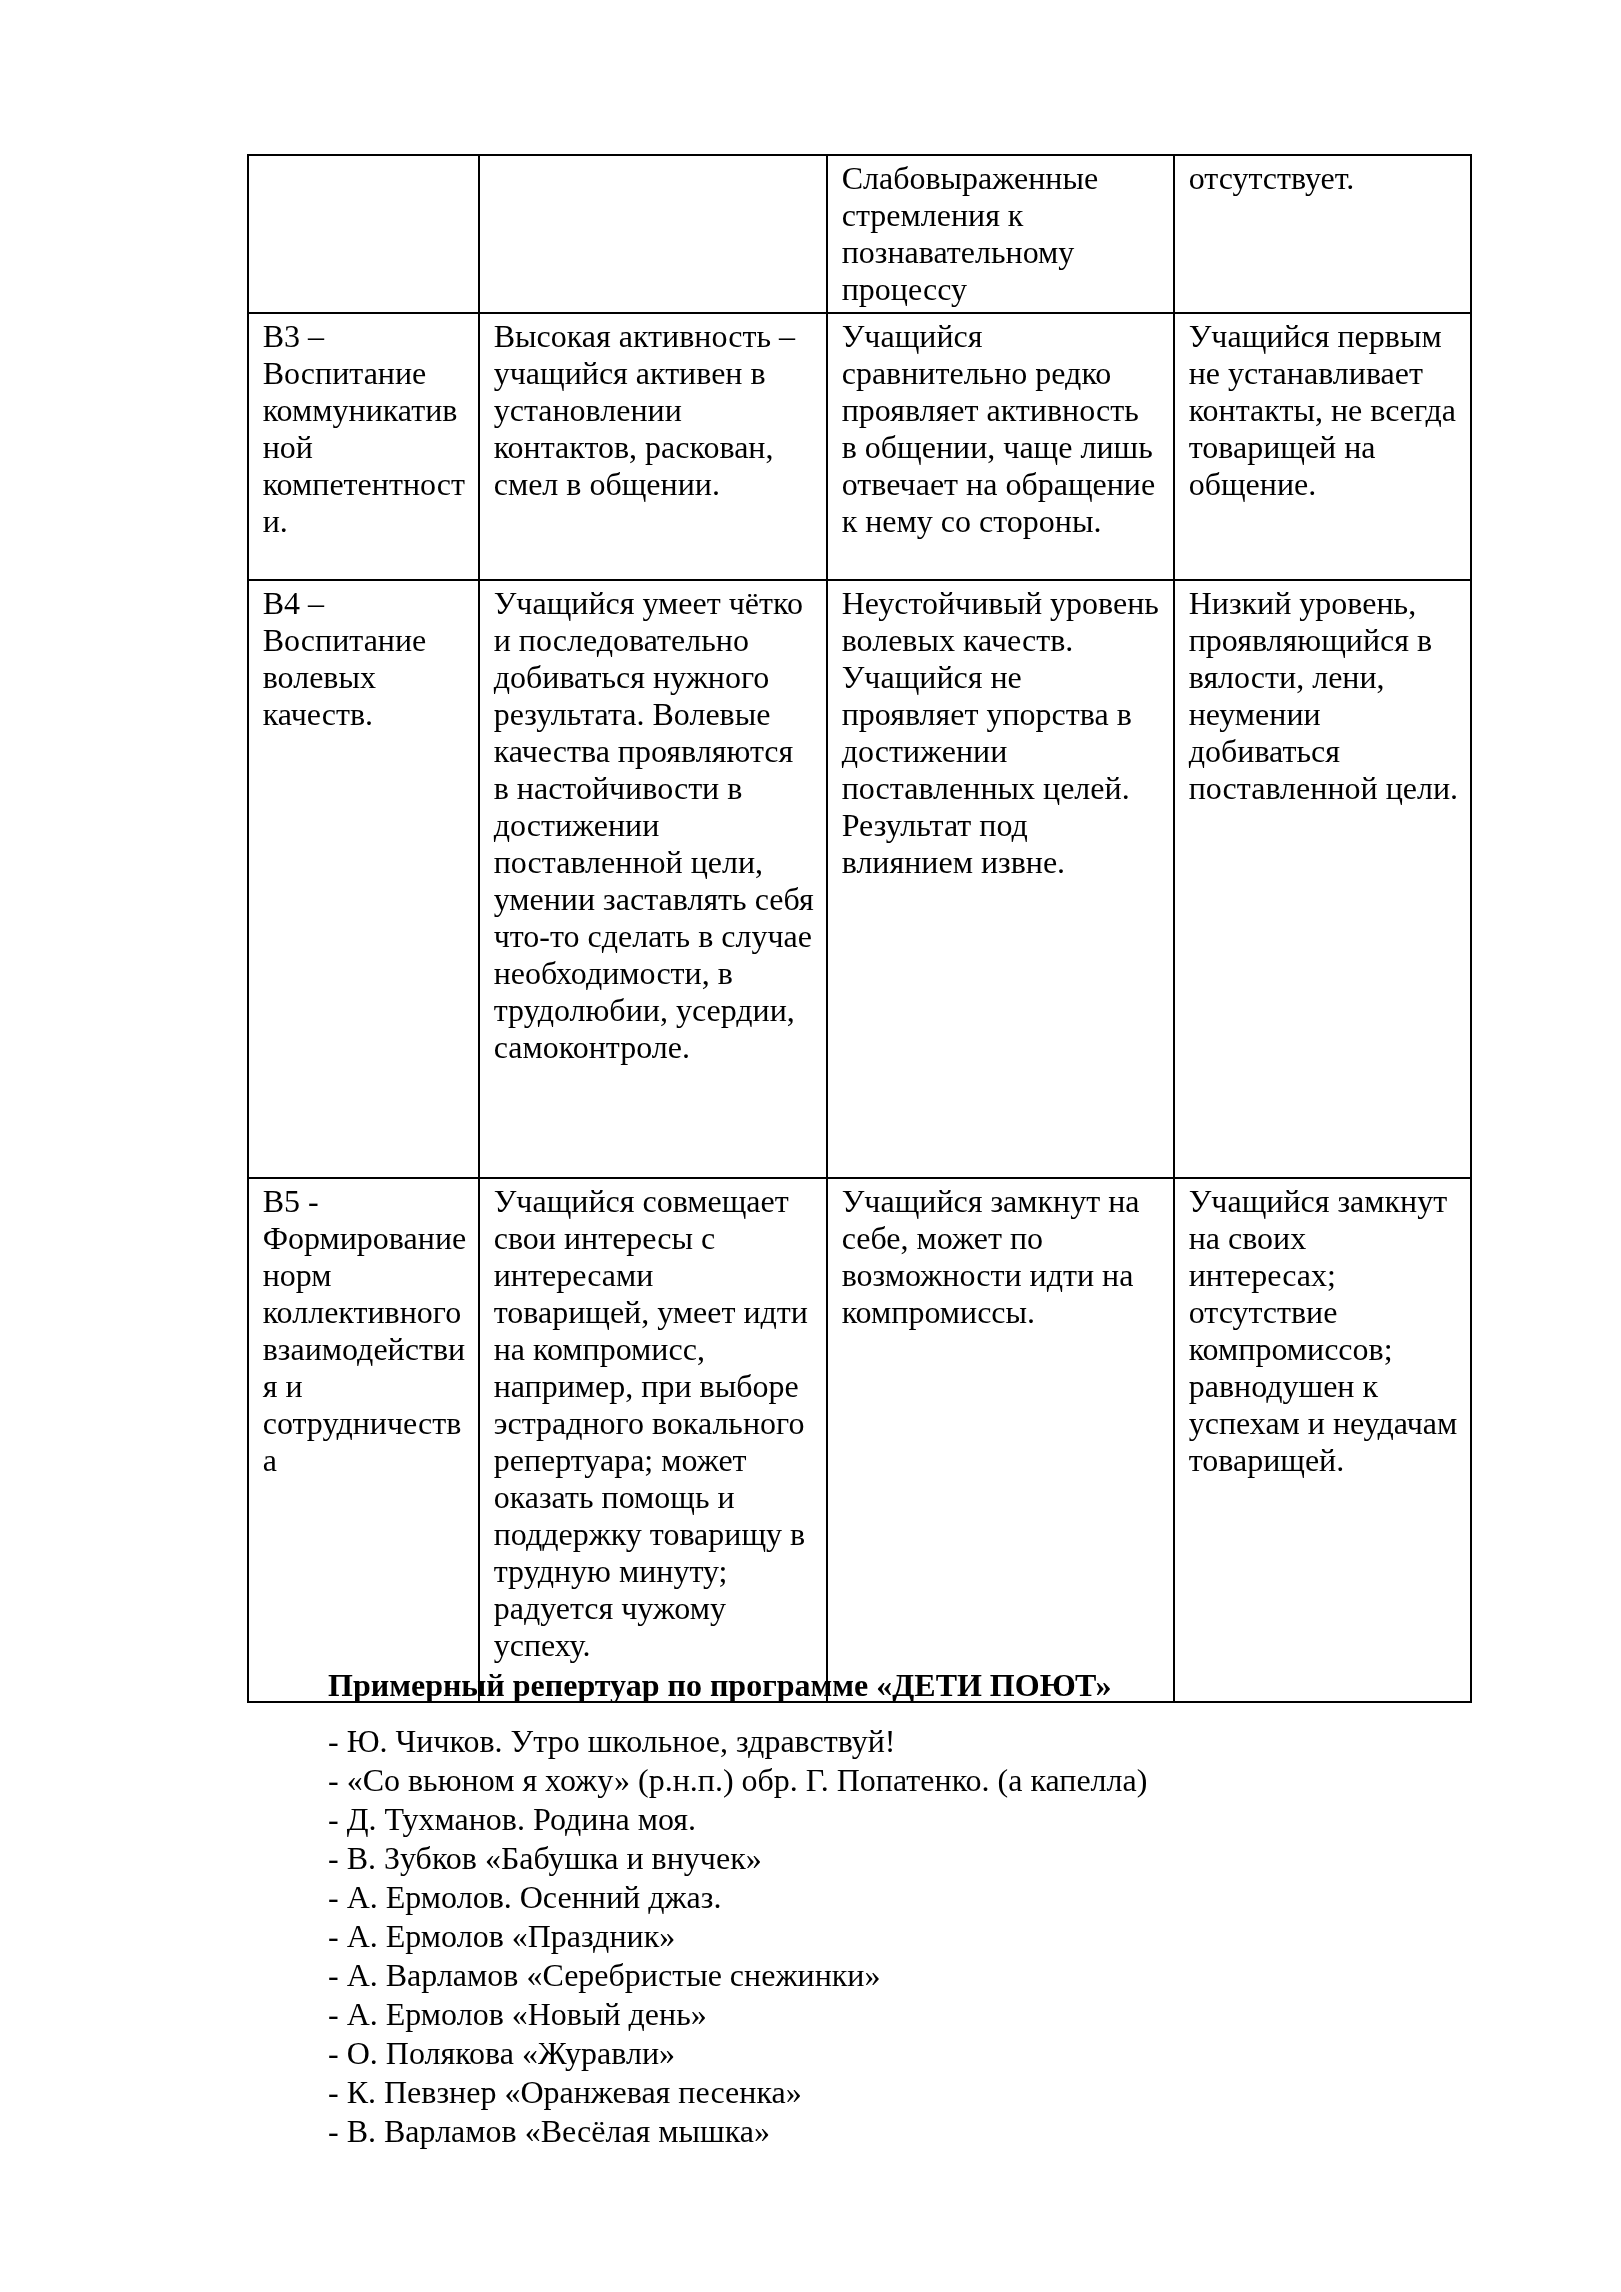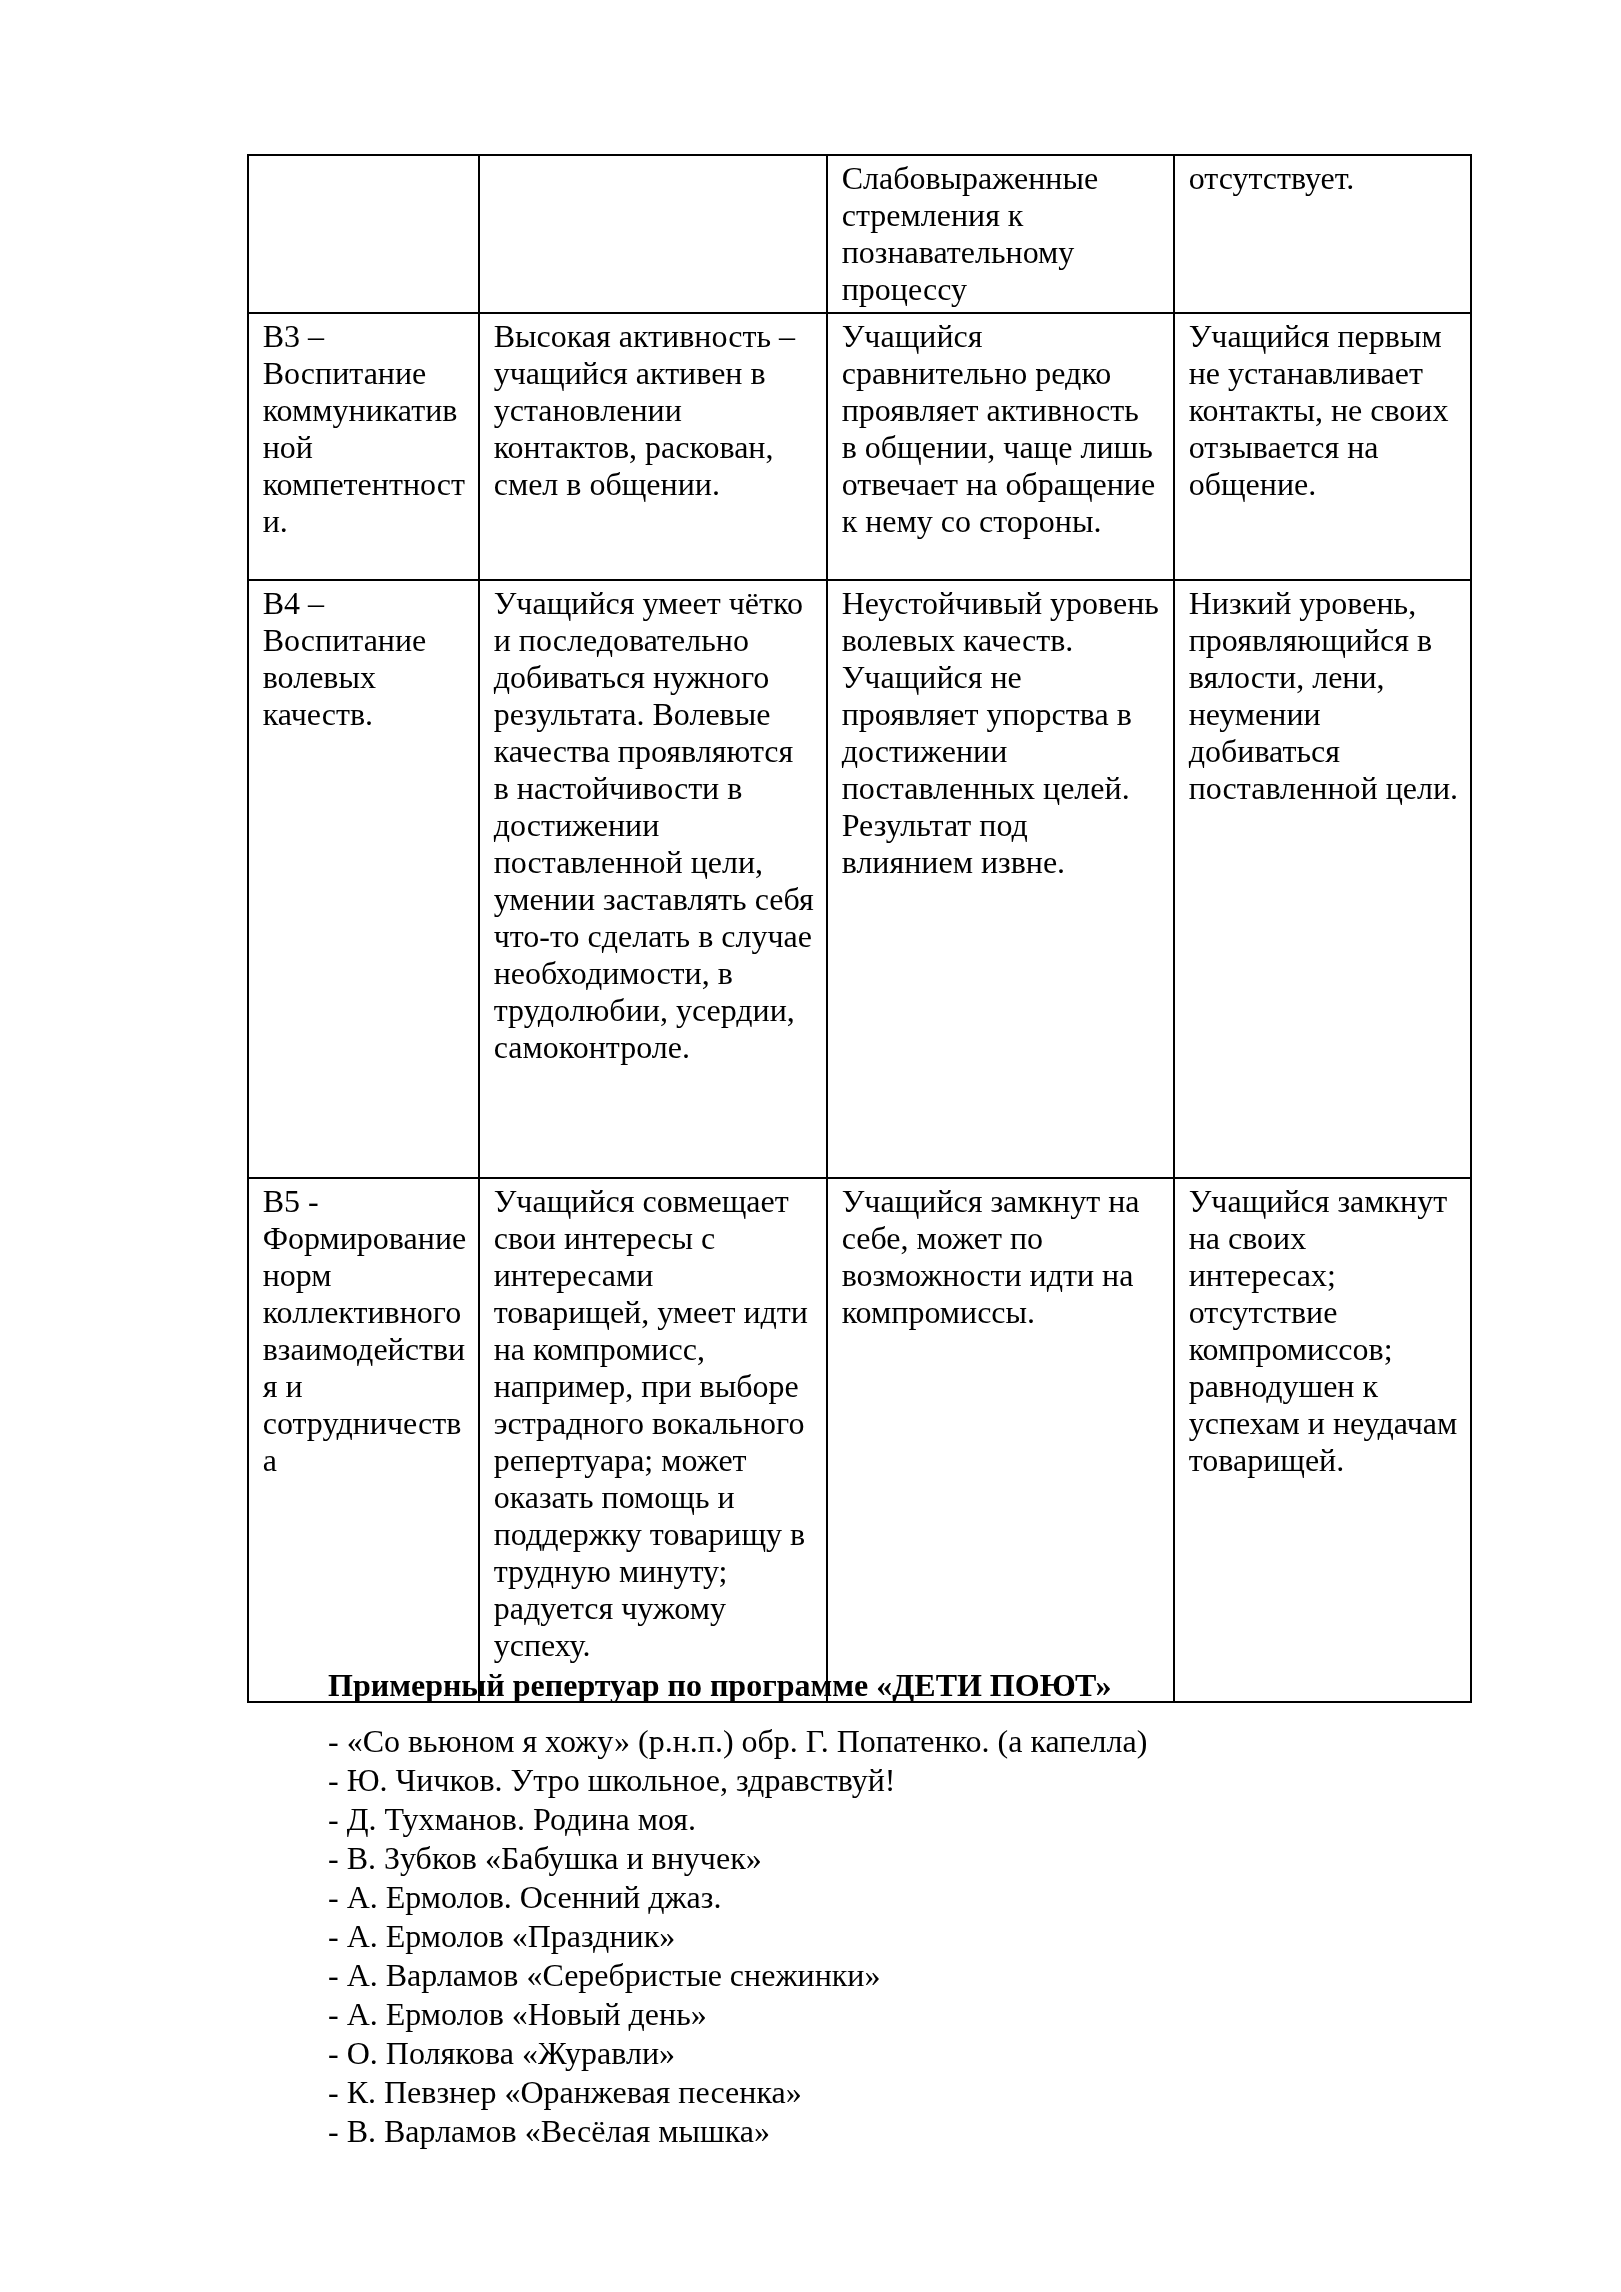--- a/index.html
+++ b/index.html
@@ -72,41 +72,41 @@
       <tr class="r1">
         <td></td>
         <td></td>
         <td>Слабовыраженные стремления к познавательному процессу</td>
         <td>отсутствует.</td>
       </tr>
       <tr class="r2">
         <td>В3 – Воспитание коммуникативной компетентности.</td>
         <td>Высокая активность – учащийся активен в установлении контактов, раскован, смел в общении.</td>
         <td>Учащийся сравнительно редко проявляет активность в общении, чаще лишь отвечает на обращение к нему со стороны.</td>
-        <td>Учащийся первым не устанавливает контакты, не своих отзывается на общение.</td>
+        <td>Учащийся первым не устанавливает контакты, не всегда товарищей на общение.</td>
       </tr>
       <tr class="r3">
         <td>В4 – Воспитание волевых качеств.</td>
         <td>Учащийся умеет чётко и последовательно добиваться нужного результата. Волевые качества проявляются в настойчивости в достижении поставленной цели, умении заставлять себя что-то сделать в случае необходимости, в трудолюбии, усердии, самоконтроле.</td>
         <td>Неустойчивый уровень волевых качеств. Учащийся не проявляет упорства в достижении поставленных целей. Результат под влиянием извне.</td>
         <td>Низкий уровень, проявляющийся в вялости, лени, неумении добиваться поставленной цели.</td>
       </tr>
       <tr class="r4">
         <td>В5 - Формирование норм коллективного взаимодействия и сотрудничества</td>
         <td>Учащийся совмещает свои интересы с интересами товарищей, умеет идти на компромисс, например, при выборе эстрадного вокального репертуара; может оказать помощь и поддержку товарищу в трудную минуту; радуется чужому успеху.</td>
         <td>Учащийся замкнут на себе, может по возможности идти на компромиссы.</td>
         <td>Учащийся замкнут на своих интересах; отсутствие компромиссов; равнодушен к успехам и неудачам товарищей.</td>
       </tr>
     </tbody>
   </table>
 
   <div class="repertoire">
     <div class="rep-heading">Примерный репертуар по программе «ДЕТИ ПОЮТ»</div>
+    <div class="rep-item">- Ю. Чичков. Утро школьное, здравствуй!</div>
     <div class="rep-item">- «Со вьюном я хожу» (р.н.п.) обр. Г. Попатенко. (а капелла)</div>
-    <div class="rep-item">- Ю. Чичков. Утро школьное, здравствуй!</div>
     <div class="rep-item">- Д. Тухманов. Родина моя.</div>
     <div class="rep-item">- В. Зубков «Бабушка и внучек»</div>
     <div class="rep-item">- А. Ермолов. Осенний джаз.</div>
     <div class="rep-item">- А. Ермолов «Праздник»</div>
     <div class="rep-item">- А. Варламов «Серебристые снежинки»</div>
     <div class="rep-item">- А. Ермолов «Новый день»</div>
     <div class="rep-item">- О. Полякова «Журавли»</div>
     <div class="rep-item">- К. Певзнер «Оранжевая песенка»</div>
     <div class="rep-item">- В. Варламов «Весёлая мышка»</div>
   </div>

